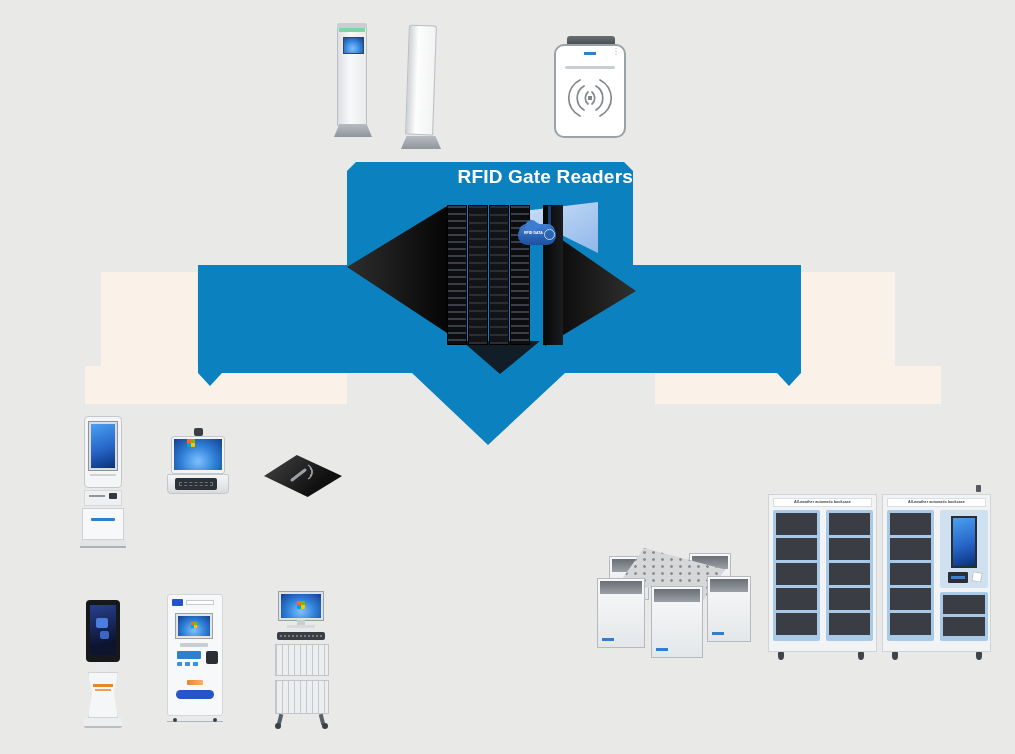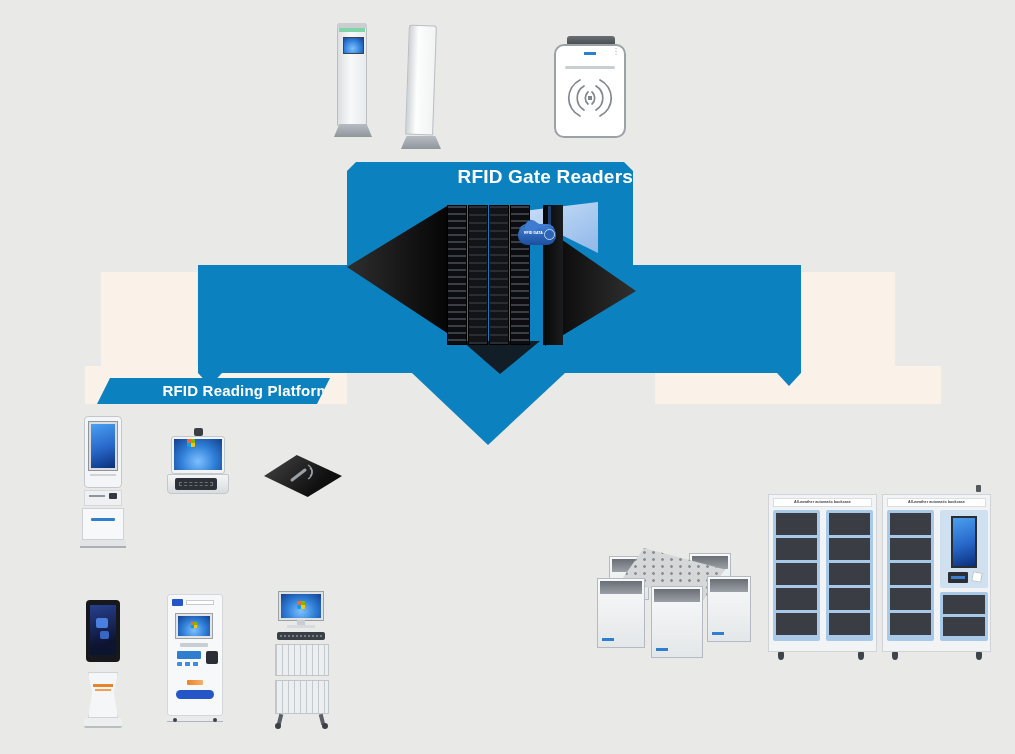--- a/index.html
+++ b/index.html
@@ -289,23 +289,20 @@
         <path d="M22 12 A14 14 0 0 0 22 36"></path>
         <path d="M26 18 A8 8 0 0 0 26 30"></path>
         <path d="M38 6 A20 20 0 0 1 38 42"></path>
         <path d="M34 12 A14 14 0 0 1 34 36"></path>
         <path d="M30 18 A8 8 0 0 1 30 30"></path>
       </g>
       <rect x="26" y="22" width="4" height="4" fill="#82878c"></rect>
     </svg>
   </div>
 
-  <div class="abs side-banner" id="platform-banner">
-    <div class="banner-text">RFID Reading Platform</div>
-  </div>
 
   <div class="abs" id="kiosk-vertical">
     <div class="abs head"></div>
     <div class="abs screen screen-blue"></div>
     <div class="abs scan-slot"></div>
     <div class="abs mid"></div>
     <div class="abs print-slot"></div>
     <div class="abs key-slot"></div>
     <div class="abs pedestal"></div>
     <div class="abs label-line"></div>

